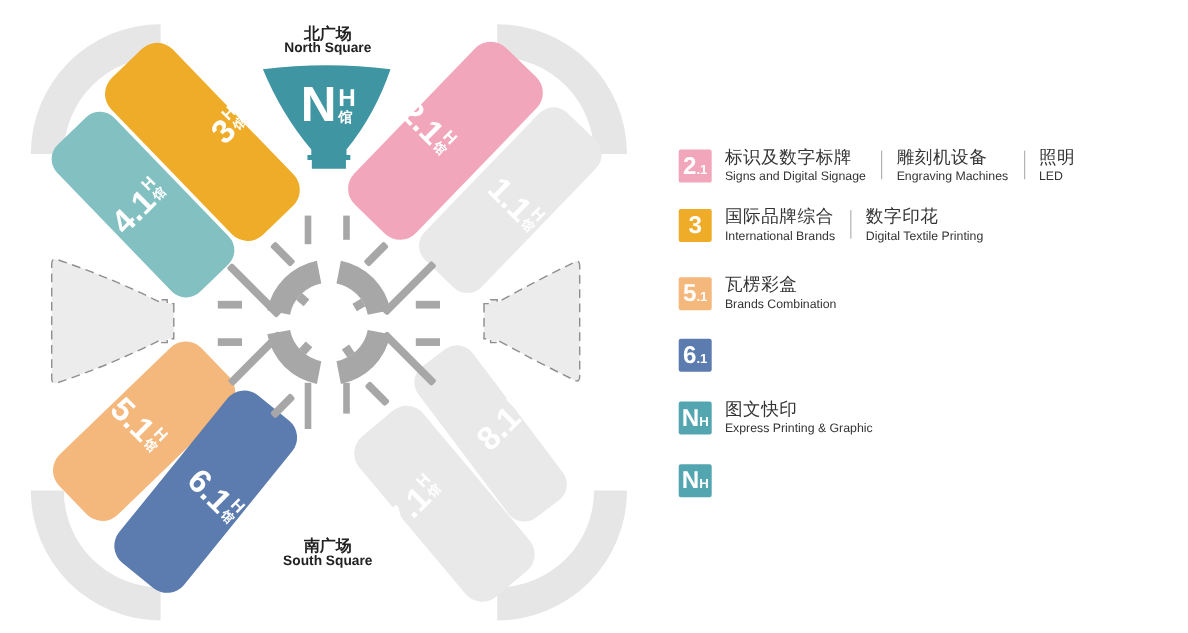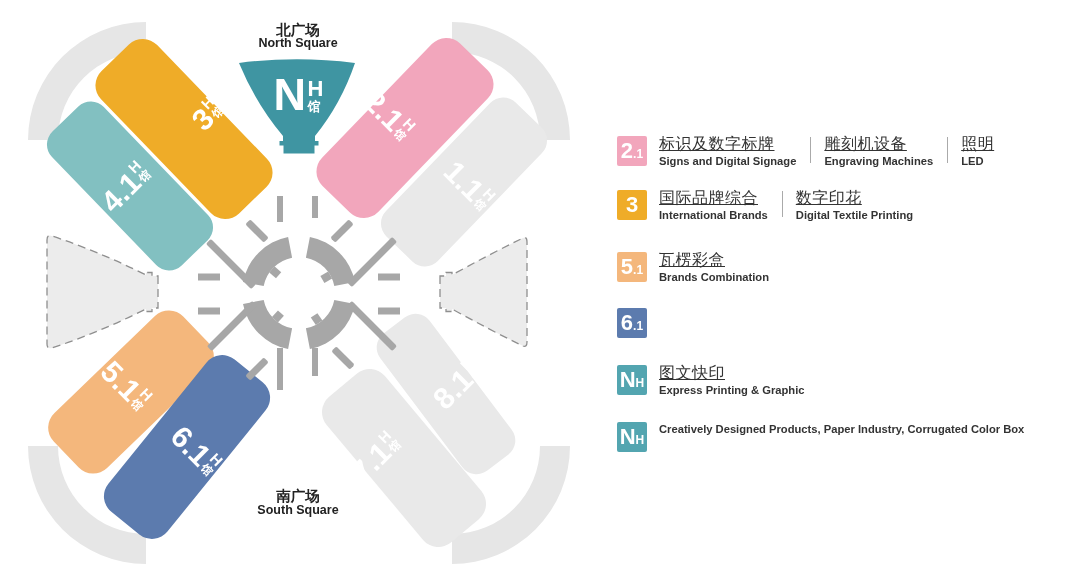--- a/index.html
+++ b/index.html
@@ -15,22 +15,22 @@
   .nh-g{font-size:13px;font-weight:700;fill:#fff;}
   .sq-zh{font-size:14.5px;font-weight:700;fill:#222;}
   .sq-en{font-size:12.5px;font-weight:700;fill:#222;}
   .legend{position:absolute;left:617px;top:136px;width:460px;height:330px;}
   .lrow{position:absolute;left:0;display:flex;align-items:flex-start;}
   .badge{width:30px;height:30px;border-radius:2px;color:#fff;display:flex;
          justify-content:center;align-items:baseline;flex:0 0 30px;}
   .badge .b1{font-size:22px;font-weight:700;line-height:29px;}
   .badge .b2{font-size:12px;font-weight:700;line-height:29px;}
   .lgroups{display:flex;align-items:flex-start;margin-left:12px;margin-top:-1px;}
-  .lgroup .zh{font-size:16px;color:#333;line-height:18px;letter-spacing:0.5px;text-decoration:underline;}
-  .lgroup .en{font-size:11.2px;color:#333;font-weight:700;line-height:13px;margin-top:2px;}
+  .lgroup .zh{font-size:16px;color:#333;line-height:18px;letter-spacing:0.5px;}
+  .lgroup .en{font-size:11.2px;color:#333;font-weight:400;line-height:13px;margin-top:2px;}
   .lsep{width:1px;height:26px;background:#aaa;margin:2px 13px 0 14px;flex:0 0 1px;}
 </style>
 </head>
 <body>
 
 <div class="map-wrap">
 <svg width="600" height="575" viewBox="0 0 600 575" xmlns="http://www.w3.org/2000/svg">
 
   <g fill="#E6E6E6">
     <path d="M 146 22 A 118 118 0 0 0 28 140 L 58 140 A 88 88 0 0 1 146 52 Z"></path>
@@ -220,18 +220,17 @@
     </div>
   </div>
 
   <div class="lrow" style="top:286px">
     <div class="badge" style="background: rgb(83, 165, 176);">
       <span class="b1">N</span>
         <span class="b2">H</span>
     </div>
     <div class="lgroups">
       <div class="lgroup">
-        <div class="en">Creatively Designed Products, Paper Industry, Corrugated Color Box</div>
       </div>
     </div>
   </div>
 
 </div>
 
 </body></html>

